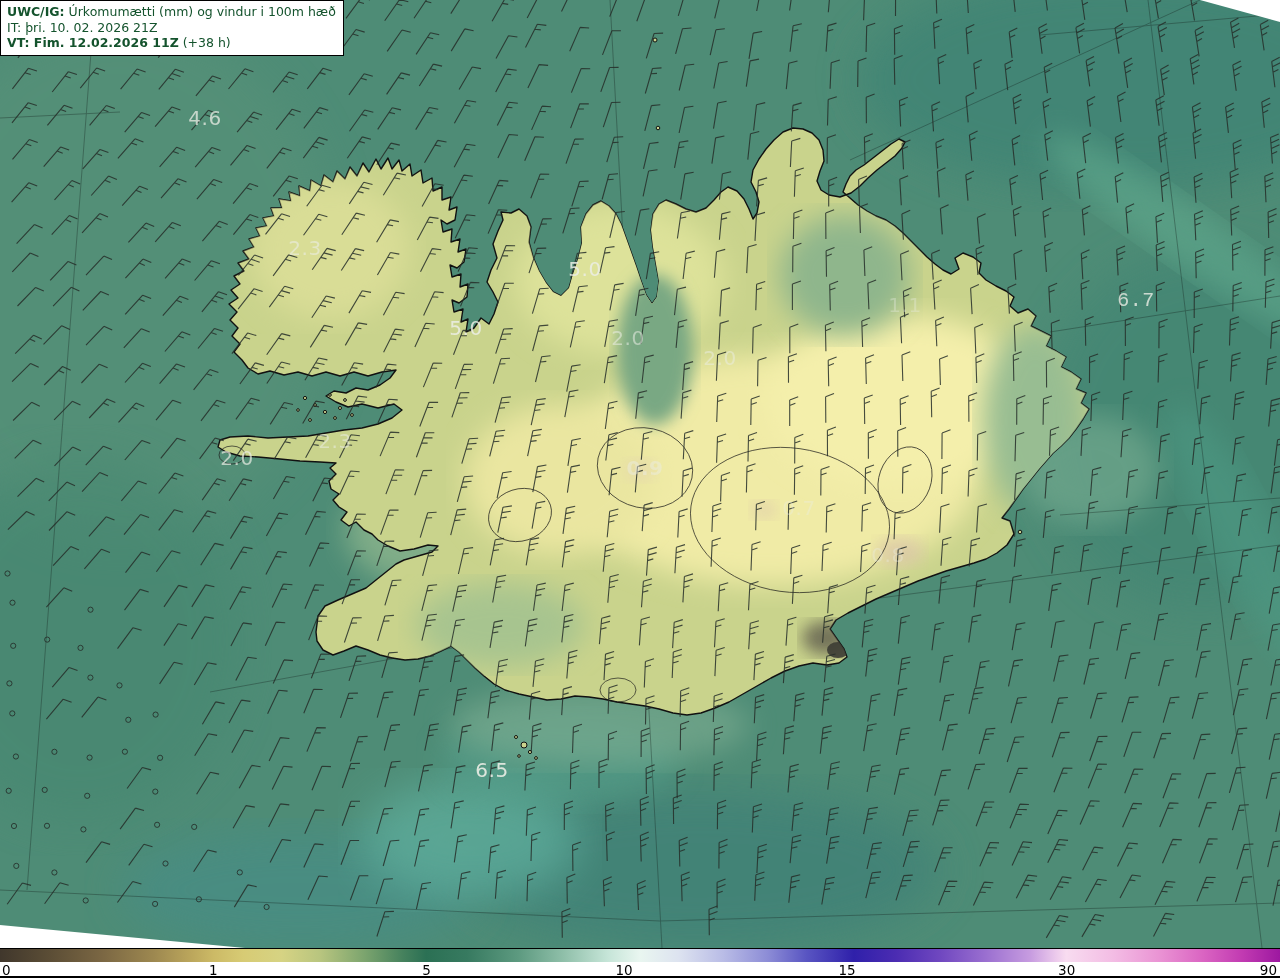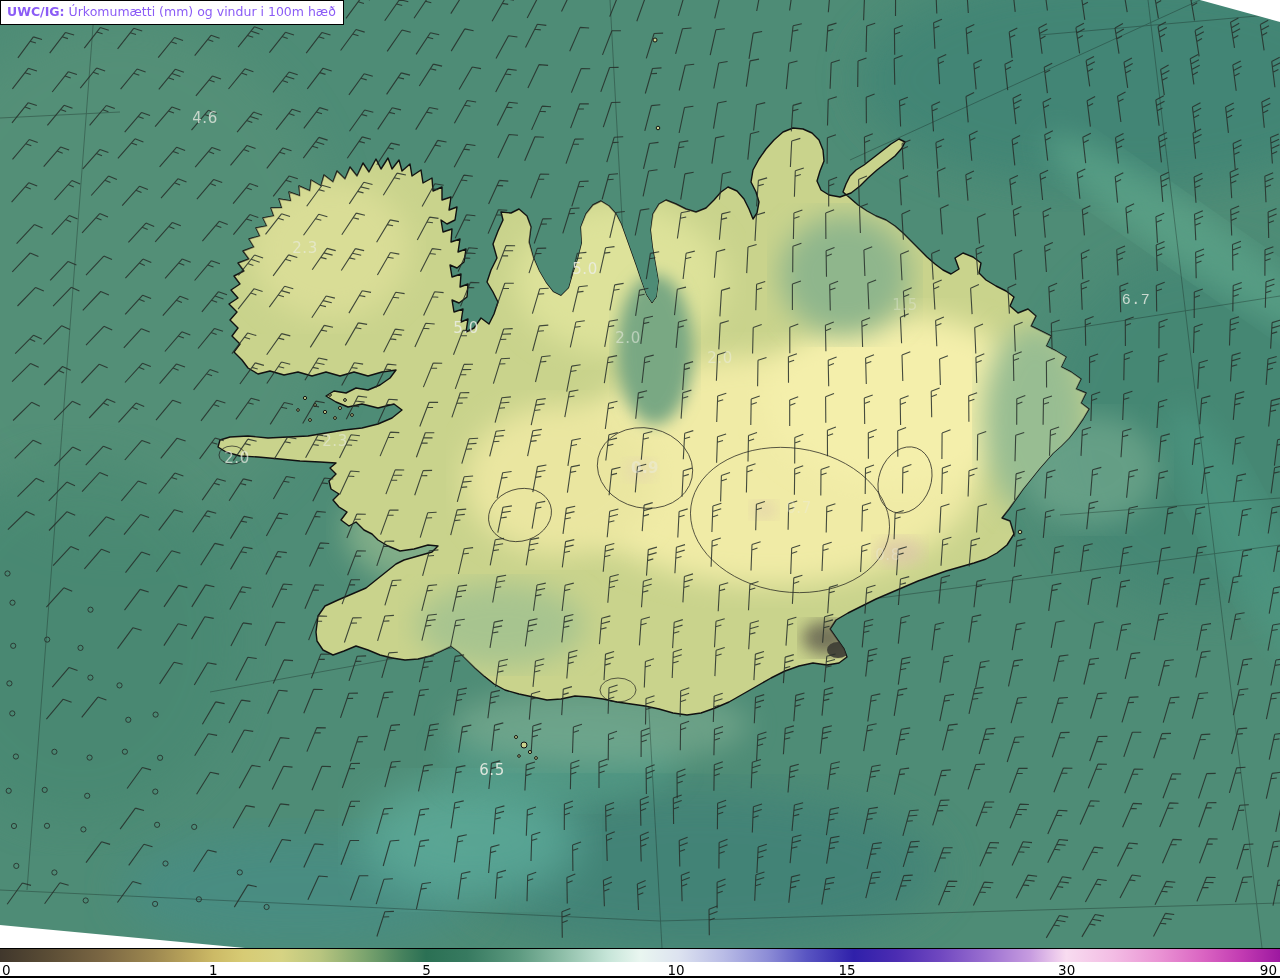--- a/index.html
+++ b/index.html
@@ -1,24 +1,24 @@
 <!DOCTYPE html>
 <html><head>
 <meta charset="utf-8">
 <style>
   html,body{margin:0;padding:0;background:#222;}
   .screen{position:relative;width:1280px;height:978px;overflow:hidden;background:#fff;
           font-family:"DejaVu Sans","Liberation Sans",sans-serif;}
   .map{position:absolute;left:0;top:0;width:1280px;height:948px;background:#4e8c76;}
   .map svg{position:absolute;left:0;top:0;}
   .title-box{position:absolute;left:0;top:0;background:#fff;border:1px solid #000;
-             padding:3px 7px 4px 6px;font-size:12.5px;line-height:15.5px;color:#8b5cf6;z-index:5;
+             padding:3px 7px 4px 6px;font-size:12.5px;line-height:15.5px;color:#14532d;z-index:5;
              white-space:nowrap;}
   .title-box b{font-weight:bold;}
-  .precip-label{position:absolute;color:#eceee6;font-size:15px;transform:translate(-50%,-50%);
+  .precip-label{position:absolute;color:#eceee6;font-size:20px;transform:translate(-50%,-50%);
                 letter-spacing:.5px;z-index:3;}
   .colorbar-wrap{position:absolute;left:0;top:948px;width:1280px;height:30px;background:#fff;
                  border-top:1px solid #000;border-bottom:2px solid #000;box-sizing:border-box;}
   .colorbar-strip{position:absolute;left:0;top:0;width:1280px;height:13px;
     background:linear-gradient(to right,
       #40372c 0%, #5c4e36 4%, #7b6743 8%, #9d8850 12%, #bca75c 15%, #ccba66 16.7%,
       #d7cb74 19%, #d6d383 22%, #b8c57f 25%, #7ba46e 28.5%, #45815d 31.5%, #2b7054 33.3%,
       #377a60 36.5%, #5d9a80 40.5%, #8fbfa9 44%, #c6e5d8 47.5%, #e9f6f0 50%,
       #dde3f0 53%, #b9bce6 56.5%, #8c8cd6 60%, #5955c2 63%, #2f20aa 66.7%,
       #4b2cb2 70%, #7048c0 73.5%, #9a6fd0 77%, #c79ce0 80.5%, #eccaec 82.5%, #f8dcf0 83.3%,
@@ -1020,40 +1020,42 @@
       </g>
     </svg>
 
     <div id="labels-layer">
         <span class="precip-label" style="left: 205px; top: 118px; opacity: 0.75;">4.6</span>
         <span class="precip-label" style="left: 305px; top: 248px; opacity: 0.6;">2.3</span>
         <span class="precip-label" style="left: 585px; top: 269px; opacity: 0.85;">5.0</span>
         <span class="precip-label" style="left: 466px; top: 328px; opacity: 0.85;">5.0</span>
         <span class="precip-label" style="left: 628px; top: 338px; opacity: 0.55;">2.0</span>
         <span class="precip-label" style="left: 720px; top: 358px; opacity: 0.5;">2.0</span>
-        <span class="precip-label" style="left: 905px; top: 305px; opacity: 0.35;">1.5</span>
+        <span class="precip-label" style="left: 905px; top: 305px; opacity: 0.35;">1.1</span>
         <span class="precip-label" style="left: 1136px; top: 300px; opacity: 0.8; font-family: Liberation Mono, monospace;">6.7</span>
         <span class="precip-label" style="left: 237px; top: 458px; opacity: 0.7;">2.0</span>
         <span class="precip-label" style="left: 335px; top: 441px; opacity: 0.55;">2.3</span>
         <span class="precip-label" style="left: 645px; top: 468px; opacity: 0.45; font-weight: bold;">0.9</span>
         <span class="precip-label" style="left: 799px; top: 508px; opacity: 0.35;">0.7</span>
         <span class="precip-label" style="left: 888px; top: 555px; opacity: 0.35;">0.8</span>
         <span class="precip-label" style="left: 492px; top: 770px; opacity: 0.9;">6.5</span>
       </div>
 
     <div class="title-box">
       <div><b>UWC/IG:</b><span> Úrkomumætti (mm) og vindur i 100m hæð</span></div>
+      <div>IT: þri. 10. 02. 2026 21Z</div>
+      <div><b>VT: Fim. 12.02.2026 11Z</b><span> (+38 h)</span></div>
     </div>
   </div>
 
   <div class="colorbar-wrap">
     <div class="colorbar-strip"></div>
     <div class="colorbar-labels" id="cbar-labels">
         <span style="left: 0px;">0</span>
         <span style="left: 213.333px;">1</span>
         <span style="left: 426.667px;">5</span>
-        <span style="left: 676px;">10</span>
+        <span style="left: 624px;">10</span>
         <span style="left: 847px;">15</span>
         <span style="left: 1066.67px;">30</span>
         <span style="left: 1280px;">90</span>
       </div>
   </div>
 </div>
 
 </body></html>

